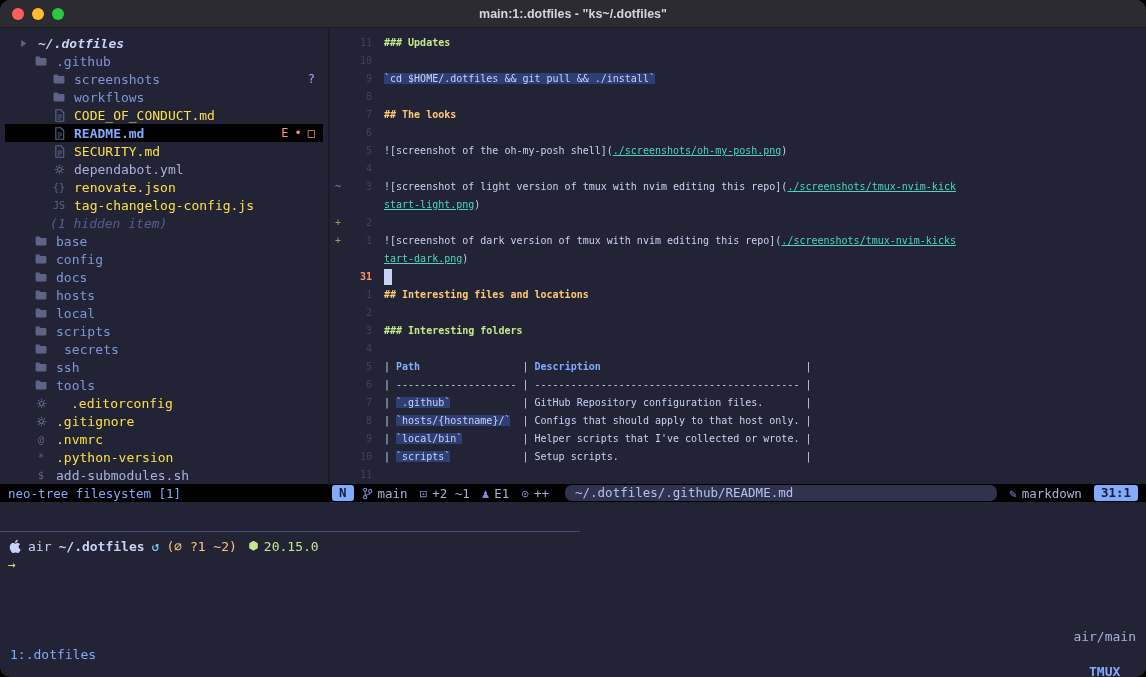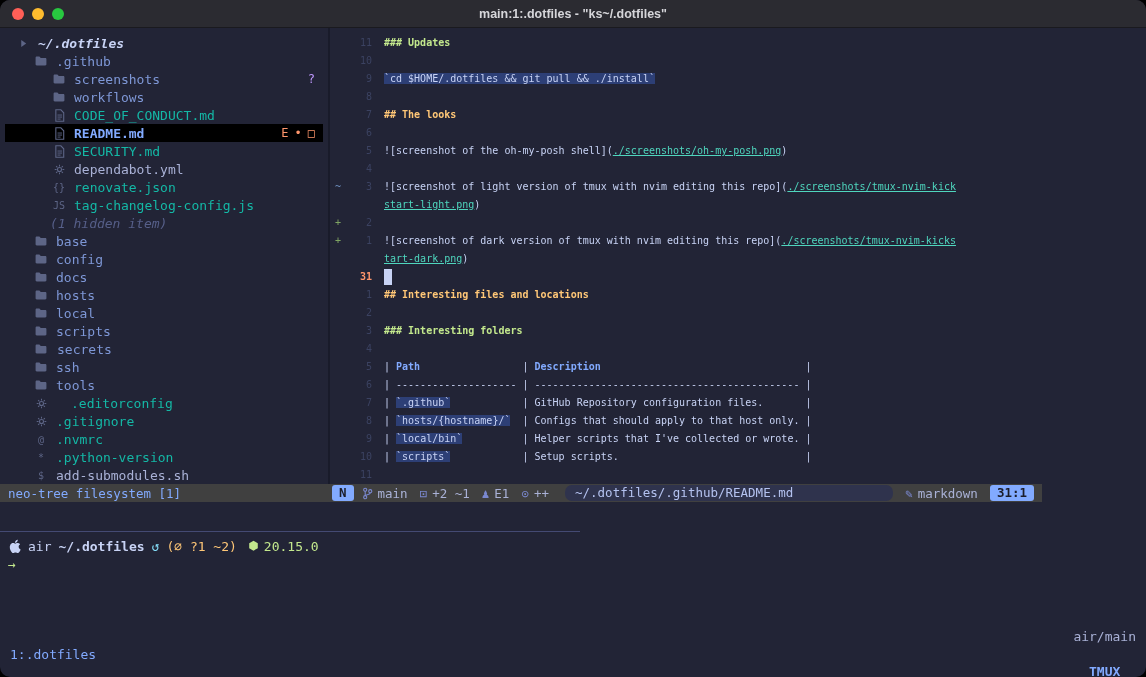--- a/index.html
+++ b/index.html
@@ -20,21 +20,21 @@
   .sidebar { width:330px; height:100%; padding-top:6px; border-right:2px solid #191b2a; flex-shrink:0; }
   .editor { flex:1; padding-top:6px; overflow:hidden; }
 
   
   .trow { height:18px; display:flex; align-items:center; font-size:13px; margin:0 5px; padding-right:8px; white-space:pre; }
   .trow .icon { width:18px; display:inline-flex; justify-content:center; align-items:center; color:#5d6586; font-size:10px; flex-shrink:0; }
   .trow .lbl { color:#a9b1d6; }
   .trow.selected { background:#000000; }
   .s-root .lbl { color:#c8d3f5; font-weight:bold; font-style:italic; }
   .s-folder .lbl { color:#7e97d6; }
-  .s-dim .lbl { color:#14b8a6; }
+  .s-dim .lbl { color:#fde047; }
   .s-file .lbl { color:#a9b1d6; }
   .s-hidden .lbl { color:#565f89; font-style:italic; }
   .s-selected .lbl { color:#82aaff; font-weight:bold; }
   .trow .spacer { flex:1; }
   .trow .badge { margin-left:6px; font-size:12px; }
   .ticon { font-size:9px; letter-spacing:0; }
 
   
   .eline { height:18px; display:flex; font-size:10px; line-height:18px; white-space:pre; }
   .sign { width:16px; text-align:center; color:#3b4261; flex-shrink:0; }
@@ -45,21 +45,21 @@
   .ltext { margin-left:12px; }
   .sg-t { color:#c8d3f5; }
   .sg-h2 { color:#ffc777; font-weight:bold; }
   .sg-h3 { color:#c3e88d; font-weight:bold; }
   .sg-code { background:#2d3f76; color:#c8d3f5; }
   .sg-link { color:#4fd6be; text-decoration:underline; }
   .sg-th { color:#82aaff; font-weight:bold; }
   .sg-cursor { display:inline-block; width:8px; height:16px; background:#c8d3f5; vertical-align:middle; }
 
   
-  .statusrow { position:absolute; top:484px; left:0; width:1042px; height:18px; background:#404040;
+  .statusrow { position:absolute; top:484px; left:0; width:1146px; height:18px; background:#000000;
                display:flex; align-items:center; font-size:12.5px;justify-content:center; }
   .neotree-footer { width:330px; padding-left:8px; color:#82aaff; flex-shrink:0; }
   .sl { flex:1; display:flex; align-items:center; height:100%; }
   .mode { background:#82aaff; color:#1b1d2b; font-weight:bold; padding:0 7px; border-radius:3px;
           height:16px; line-height:16px; margin:0 8px 0 2px; }
   .slseg { color:#a9b1d6; margin-right:12px; display:inline-flex; align-items:center; gap:5px; white-space:pre; }
   .slicon { color:#7a88cf; display:inline-flex; align-items:center; }
   .path-pill { flex:1; background:#2f334d; border-radius:7px; height:16px; line-height:16px;
                padding:0 10px; color:#b4c2f0; margin:0 12px 0 4px; white-space:pre; }
   .pos { background:#82aaff; color:#1b1d2b; font-weight:bold; padding:0 7px; border-radius:3px;
@@ -147,21 +147,21 @@
                 <path d="M.5 2C.5 1.2 1.1.6 1.9.6h3.2l1.6 1.8h5.4c.8 0 1.4.6 1.4 1.4v6.2c0 .8-.6 1.4-1.4 1.4H1.9c-.8 0-1.4-.6-1.4-1.4z"></path>
               </svg></span><span class="lbl" style="margin-left: 6px;">hosts</span></div>
           <div class="trow s-folder" style="padding-left: 27px;"><span class="icon"><svg width="12" height="10" viewBox="0 0 14 12" fill="currentColor">
                 <path d="M.5 2C.5 1.2 1.1.6 1.9.6h3.2l1.6 1.8h5.4c.8 0 1.4.6 1.4 1.4v6.2c0 .8-.6 1.4-1.4 1.4H1.9c-.8 0-1.4-.6-1.4-1.4z"></path>
               </svg></span><span class="lbl" style="margin-left: 6px;">local</span></div>
           <div class="trow s-folder" style="padding-left: 27px;"><span class="icon"><svg width="12" height="10" viewBox="0 0 14 12" fill="currentColor">
                 <path d="M.5 2C.5 1.2 1.1.6 1.9.6h3.2l1.6 1.8h5.4c.8 0 1.4.6 1.4 1.4v6.2c0 .8-.6 1.4-1.4 1.4H1.9c-.8 0-1.4-.6-1.4-1.4z"></path>
               </svg></span><span class="lbl" style="margin-left: 6px;">scripts</span></div>
           <div class="trow s-folder" style="padding-left: 27px;"><span class="icon"><svg width="12" height="10" viewBox="0 0 14 12" fill="currentColor">
                 <path d="M.5 2C.5 1.2 1.1.6 1.9.6h3.2l1.6 1.8h5.4c.8 0 1.4.6 1.4 1.4v6.2c0 .8-.6 1.4-1.4 1.4H1.9c-.8 0-1.4-.6-1.4-1.4z"></path>
-              </svg></span><span class="lbl" style="margin-left: 7px;">secrets</span></div>
+              </svg></span><span class="lbl" style="margin-left: 14px;">secrets</span></div>
           <div class="trow s-folder" style="padding-left: 27px; text-align: center;"><span class="icon"><svg width="12" height="10" viewBox="0 0 14 12" fill="currentColor">
                 <path d="M.5 2C.5 1.2 1.1.6 1.9.6h3.2l1.6 1.8h5.4c.8 0 1.4.6 1.4 1.4v6.2c0 .8-.6 1.4-1.4 1.4H1.9c-.8 0-1.4-.6-1.4-1.4z"></path>
               </svg></span><span class="lbl" style="margin-left: 6px;">ssh</span></div>
           <div class="trow s-folder" style="padding-left: 27px;"><span class="icon"><svg width="12" height="10" viewBox="0 0 14 12" fill="currentColor">
                 <path d="M.5 2C.5 1.2 1.1.6 1.9.6h3.2l1.6 1.8h5.4c.8 0 1.4.6 1.4 1.4v6.2c0 .8-.6 1.4-1.4 1.4H1.9c-.8 0-1.4-.6-1.4-1.4z"></path>
               </svg></span><span class="lbl" style="margin-left: 6px;">tools</span></div>
           <div class="trow s-dim" style="padding-left: 27px;"><span class="icon"><svg width="11" height="11" viewBox="0 0 12 12" fill="none" stroke="currentColor">
                 <circle cx="6" cy="6" r="2.2" stroke-width="1.2"></circle>
                 <path d="M6 .8v2M6 9.2v2M.8 6h2M9.2 6h2M2.3 2.3l1.4 1.4M8.3 8.3l1.4 1.4M9.7 2.3L8.3 3.7M3.7 8.3L2.3 9.7" stroke-width="1.1"></path>
               </svg></span><span class="lbl" style="margin-left: 21px;">.editorconfig</span></div>

